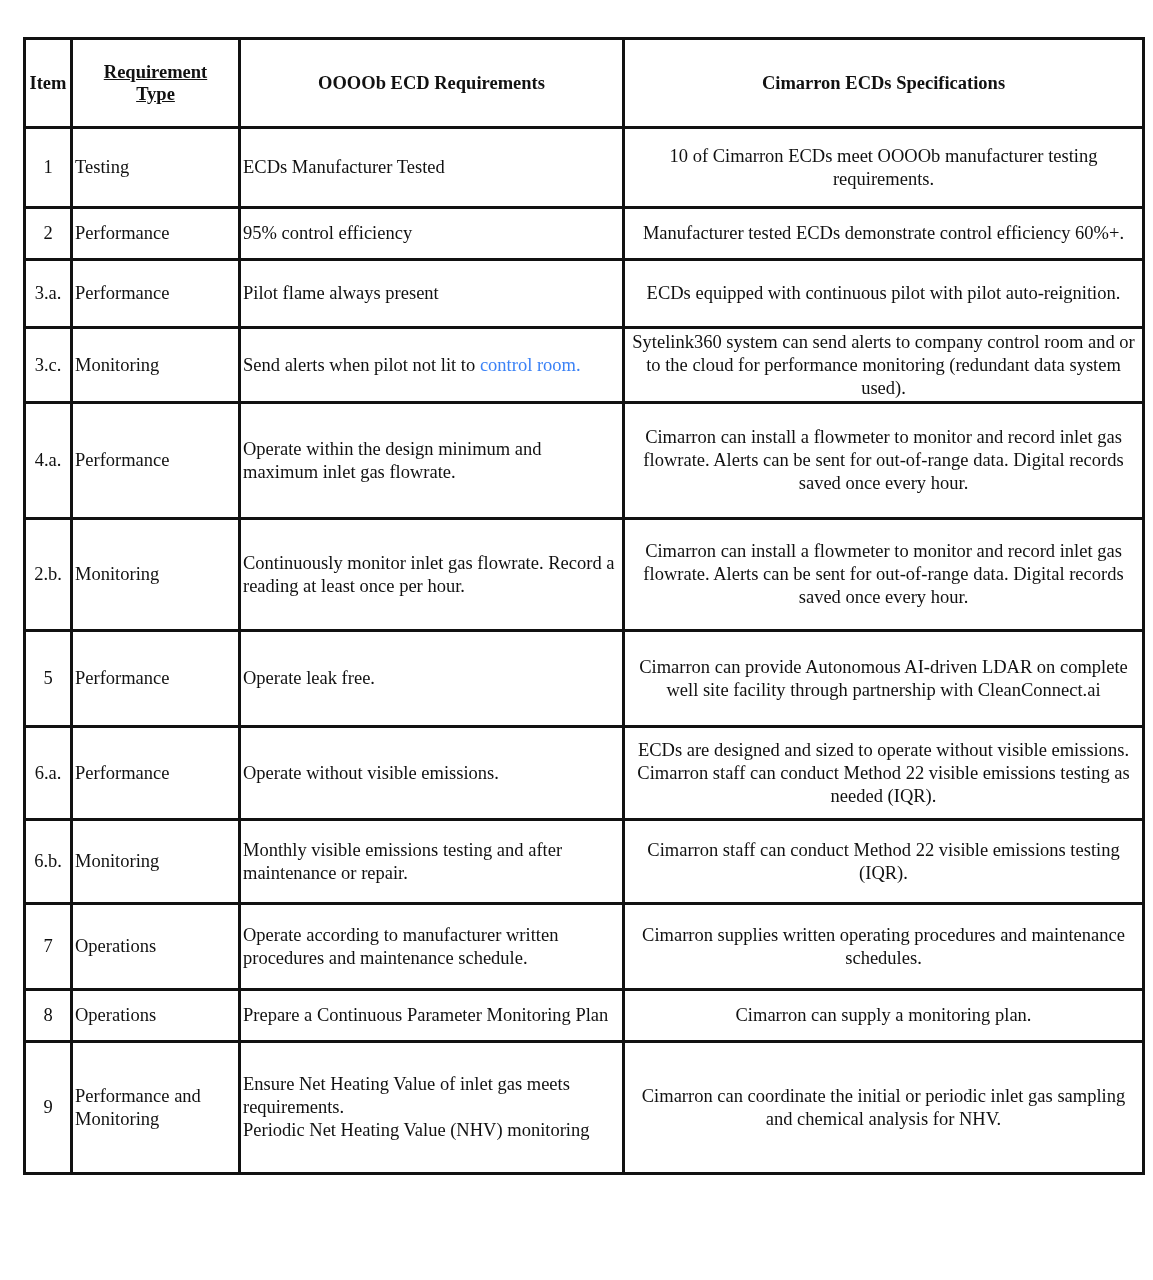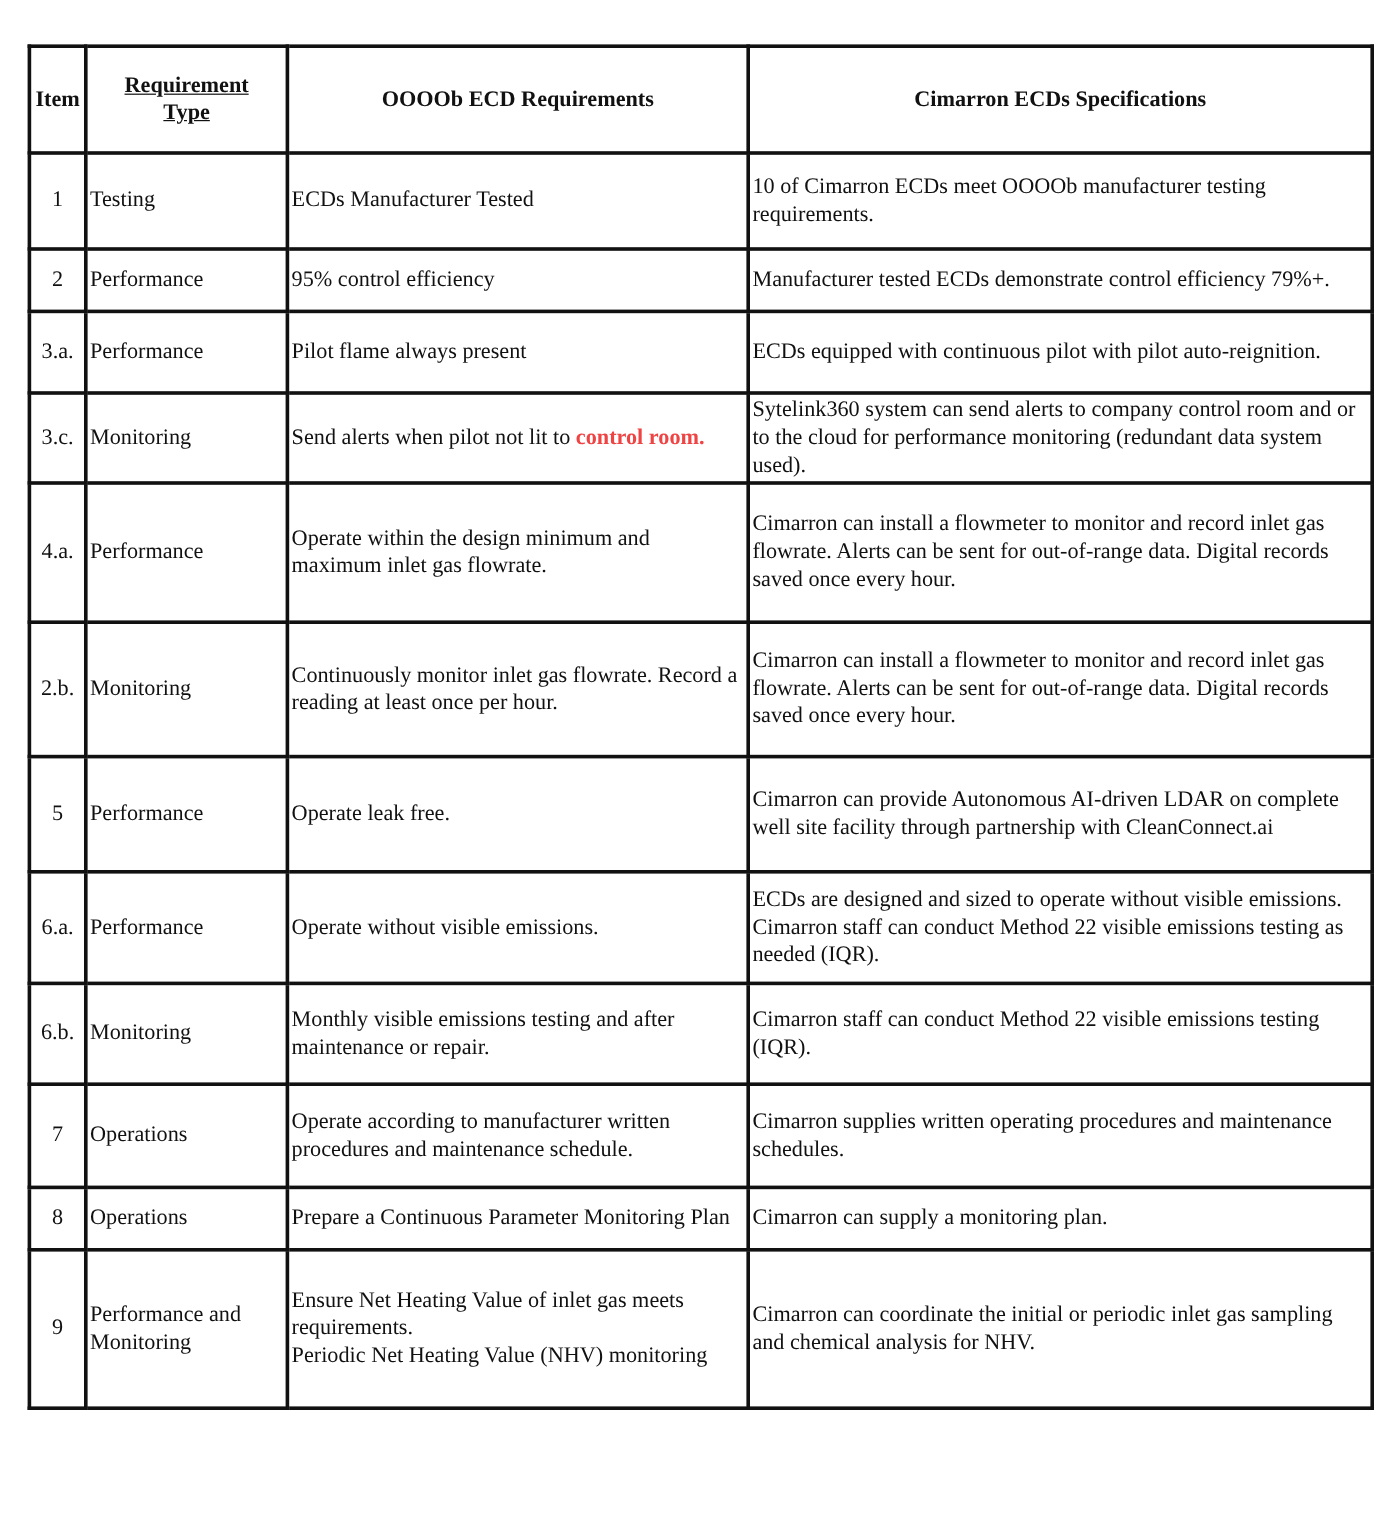--- a/index.html
+++ b/index.html
@@ -16,22 +16,22 @@
     padding: 0 2px;
     font-size: 18.5px;
     line-height: 23px;
     vertical-align: middle;
     overflow: hidden;
   }
   table.req th { font-weight: bold; text-align: center; font-size: 18.5px; line-height: 22px; }
   td.c-item { text-align: center; }
   td.c-type { text-align: left; }
   td.c-req { text-align: left; }
-  td.c-spec { text-align: left; }
-  .link { color: #ef4444; font-weight: bold; }
+  td.c-spec { text-align: center; }
+  .link { color: #3b82f6; font-weight: normal; }
   .pre { white-space: pre-line; }
 </style>
 </head>
 <body>
 
 <table class="req">
   <colgroup>
     <col style="width:47px">
     <col style="width:168px">
     <col style="width:384px">
@@ -49,21 +49,21 @@
     <tr style="height:80px">
       <td class="c-item">1</td>
       <td class="c-type">Testing</td>
       <td class="c-req">ECDs Manufacturer Tested</td>
       <td class="c-spec">10 of Cimarron ECDs meet OOOOb manufacturer testing requirements.</td>
     </tr>
     <tr style="height:52px">
       <td class="c-item">2</td>
       <td class="c-type">Performance</td>
       <td class="c-req">95% control efficiency</td>
-      <td class="c-spec">Manufacturer tested ECDs demonstrate control efficiency 79%+.</td>
+      <td class="c-spec">Manufacturer tested ECDs demonstrate control efficiency 60%+.</td>
     </tr>
     <tr style="height:68px">
       <td class="c-item">3.a.</td>
       <td class="c-type">Performance</td>
       <td class="c-req">Pilot flame always present</td>
       <td class="c-spec">ECDs equipped with continuous pilot with pilot auto-reignition.</td>
     </tr>
     <tr style="height:75px">
       <td class="c-item">3.c.</td>
       <td class="c-type">Monitoring</td>

